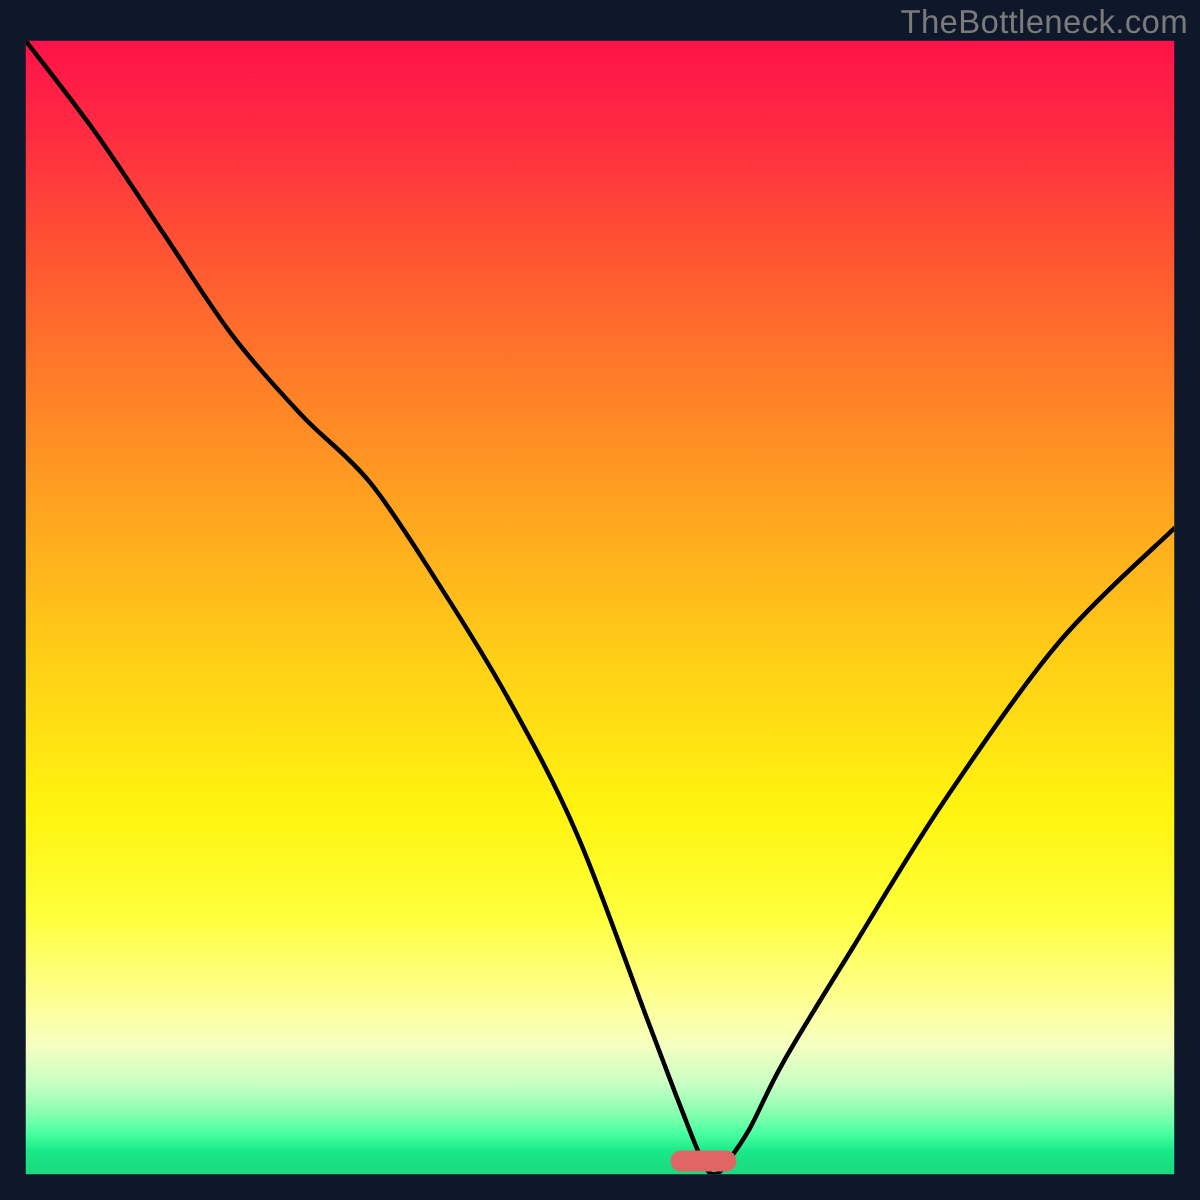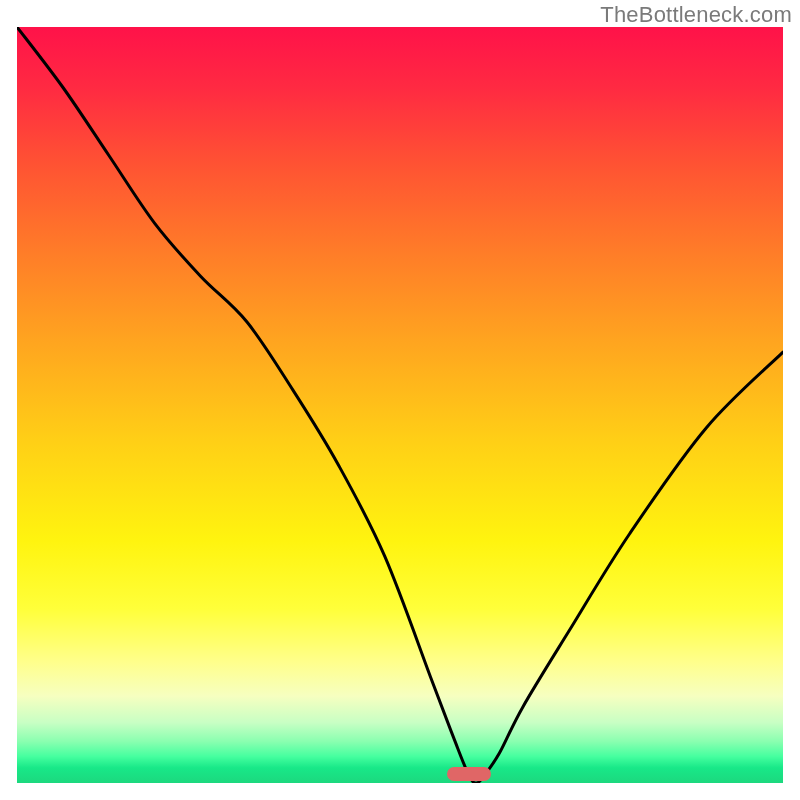--- a/index.html
+++ b/index.html
@@ -8,21 +8,21 @@
     width: 800px;
     height: 800px;
     background: #000;
     overflow: hidden;
     font-family: Arial, Helvetica, sans-serif;
   }
   .frame {
     position: relative;
     width: 800px;
     height: 800px;
-    background: #ffffff;
+    background: #0f172a;
   }
   .watermark {
     position: absolute;
     top: 2px;
     right: 8px;
     color: #7a7a7a;
     font-size: 22px;
     font-weight: 500;
     letter-spacing: 0.2px;
     z-index: 30;

